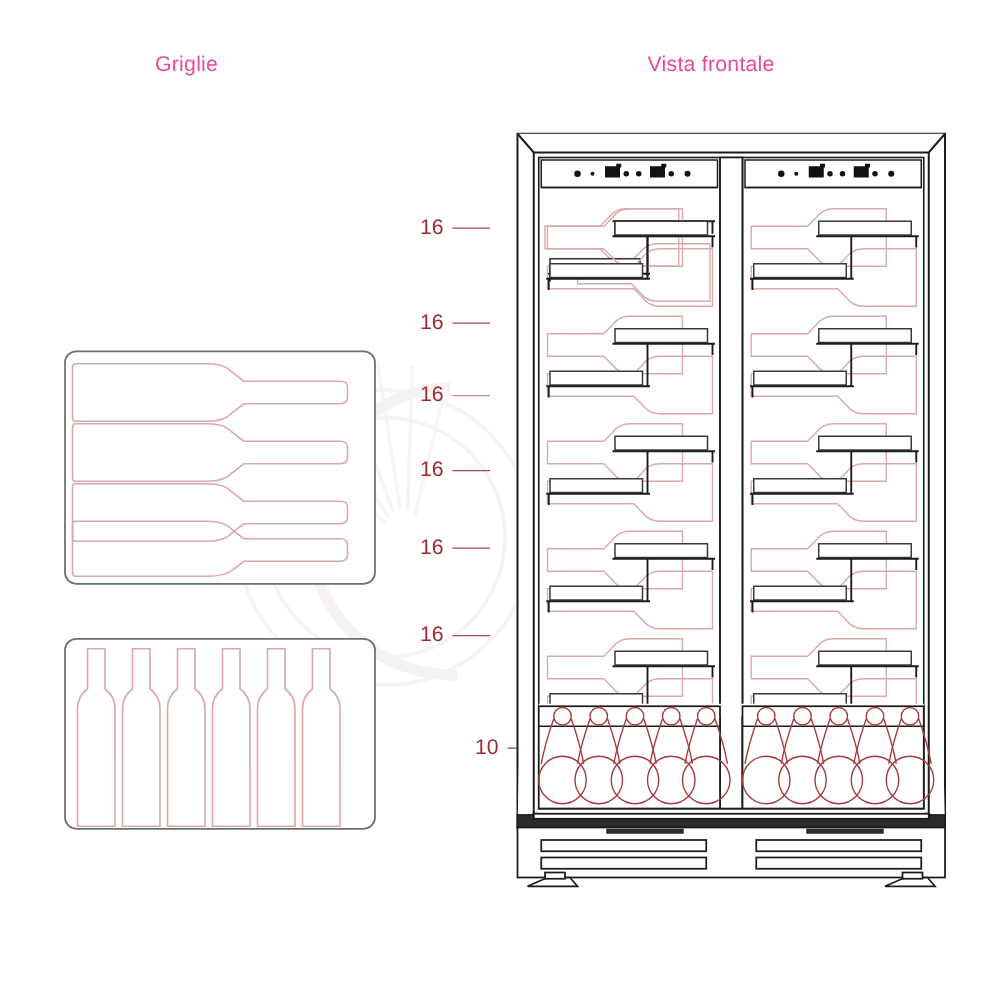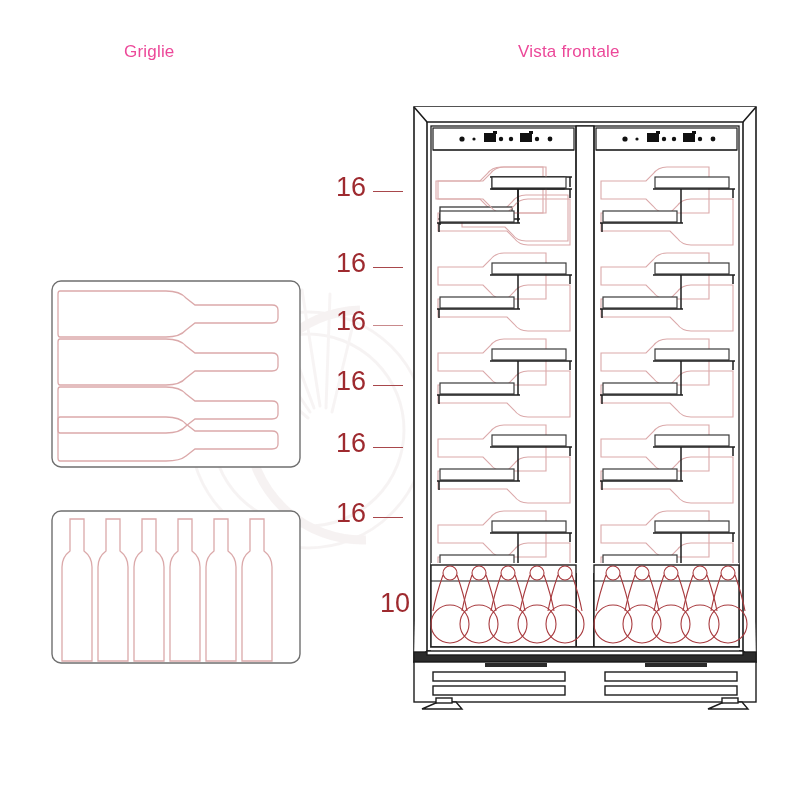--- a/index.html
+++ b/index.html
@@ -23,21 +23,21 @@
     font-weight:400;
     letter-spacing:.2px;
     white-space:nowrap;
   }
   #title-griglie{left:124px;top:42px;}
   #title-vista{left:502px;top:42px;margin-left:16px;}
 
   .callout{
     position:absolute;
     color:#9e2a2f;
-    font-size:27px;
+    font-size:17px;
     font-weight:400;
     text-align:right;
     white-space:nowrap;
   }
   .callout .leader{
     display:inline-block;
     width:30px;height:0;
     border-top:1.6px solid #c98a8c;
     vertical-align:4px;
     margin-left:7px;

